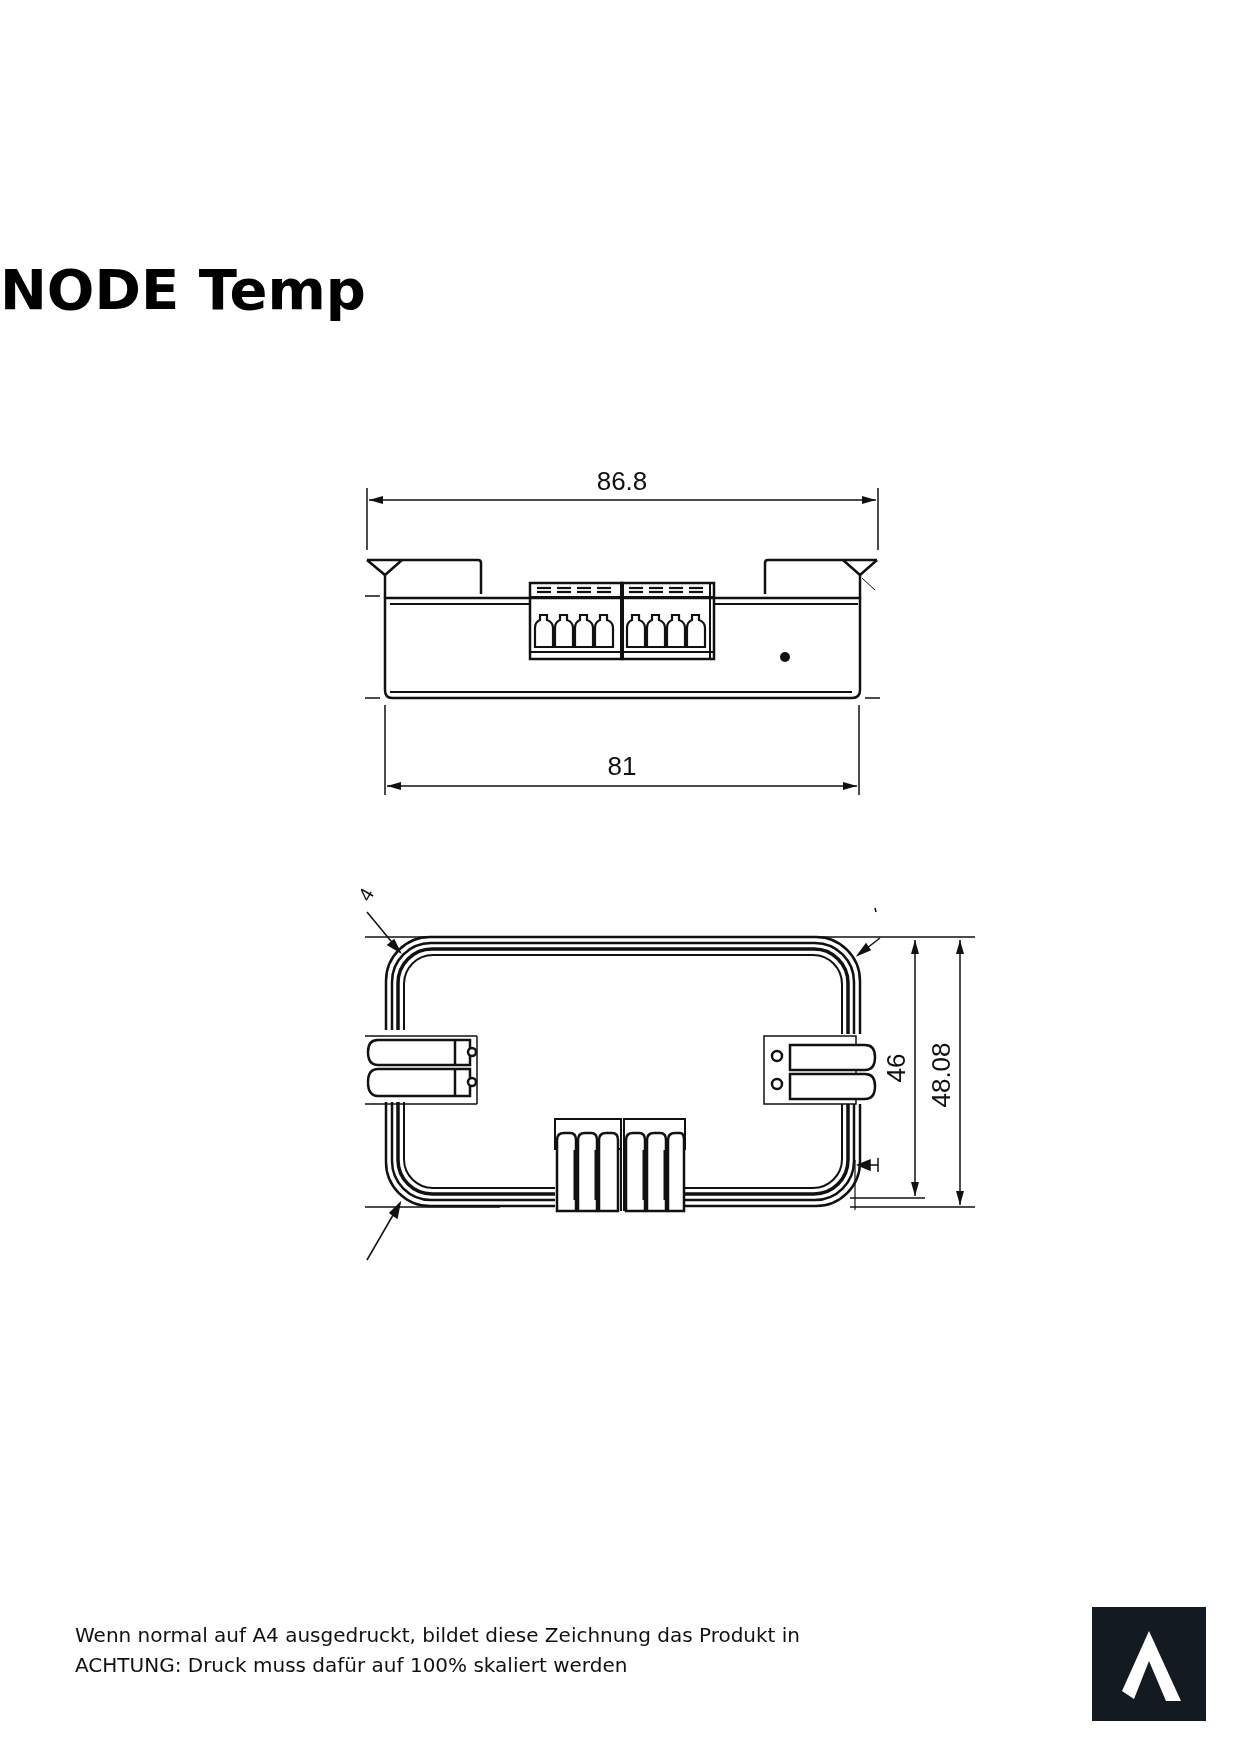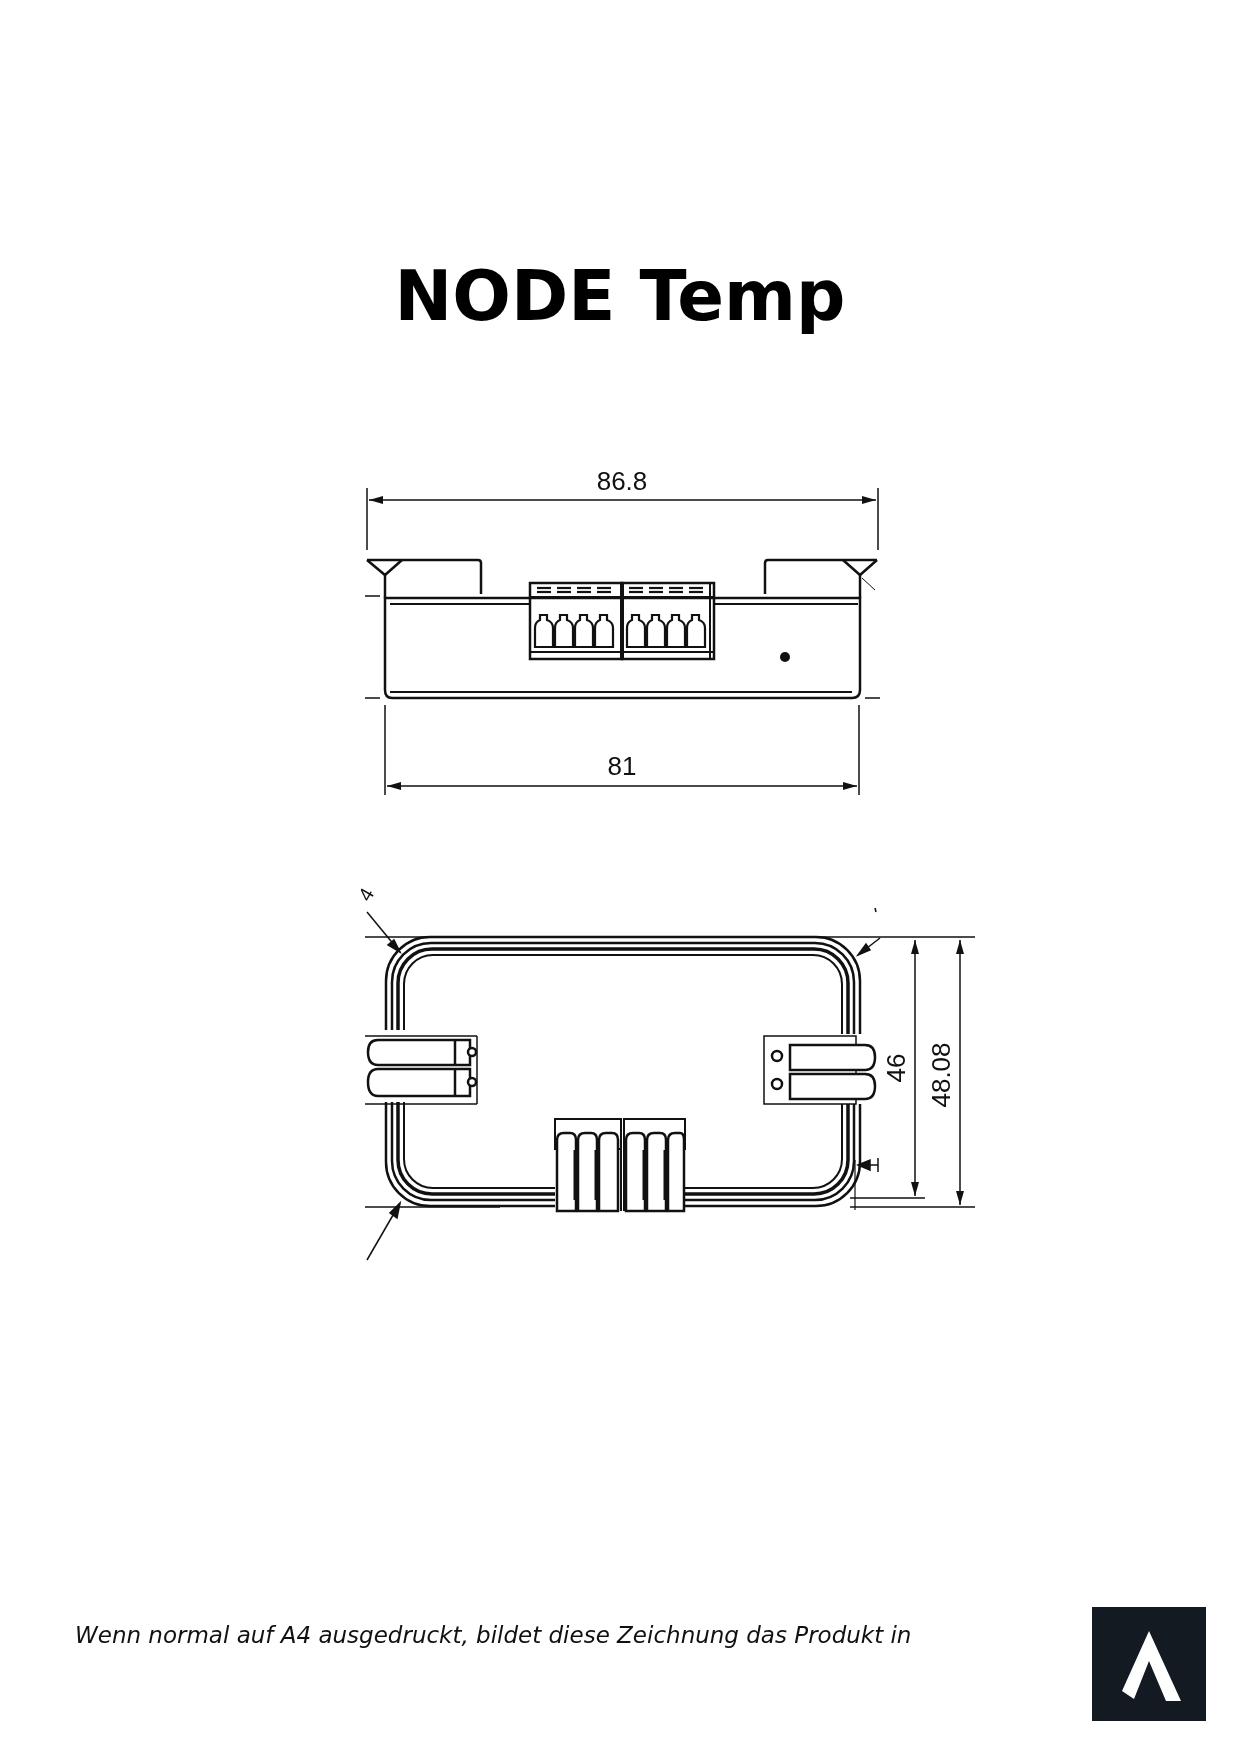--- a/index.html
+++ b/index.html
@@ -1,24 +1,24 @@
 <!DOCTYPE html>
 <html><head>
 <meta charset="utf-8">
 <style>
   html, body { margin: 0; padding: 0; background: #ffffff; }
   body { width: 1240px; height: 1754px; position: relative; overflow: hidden;
          font-family: "Liberation Sans", sans-serif; color: #000; }
-  .title { position: absolute; left: 0; top: 262px; width: 1240px; text-align: center;
-           font-family: "DejaVu Sans", sans-serif; font-weight: bold; font-size: 69px;
+  .title { position: absolute; left: 0; top: 262px; width: 1240px; 
+           font-family: "DejaVu Sans", sans-serif; font-weight: bold; font-size: 56px;
            letter-spacing: 0px; line-height: 1; }
   .drawing { position: absolute; left: 0; top: 0; }
   .dim-text { font-family: "Liberation Sans", sans-serif; font-size: 26px; fill: #111; }
   .footer { position: absolute; left: 75px; top: 1620px; width: 980px;
-            font-family: "DejaVu Sans", sans-serif; font-size: 23px; line-height: 30px; color: #111; font-style: italic; }
+            font-family: "DejaVu Sans", sans-serif; font-size: 20px; line-height: 30px; color: #111; }
   .footer div { white-space: nowrap; }
   .logo { position: absolute; left: 1092px; top: 1607px; width: 114px; height: 114px; background: #141a22; }
 </style>
 </head>
 <body>
 
 <div class="title">NODE Temp</div>
 
 <svg class="drawing" width="1240" height="1400" viewBox="0 0 1240 1400" xmlns="http://www.w3.org/2000/svg">
   <defs>
@@ -174,19 +174,20 @@
 
   <text class="dim-text" x="622" y="490" text-anchor="middle">86.8</text>
   <text class="dim-text" x="622" y="775" text-anchor="middle">81</text>
   <text class="dim-text" transform="translate(905,1068) rotate(-90)" text-anchor="middle">46</text>
   <text class="dim-text" transform="translate(950,1075) rotate(-90)" text-anchor="middle">48.08</text>
   <text class="dim-text" transform="translate(372,898) rotate(-60)" text-anchor="middle" style="font-size:20px">4</text>
 </svg>
 
 <div class="footer">
   <div>Wenn normal auf A4 ausgedruckt, bildet diese Zeichnung das Produkt in</div>
+  <div>ACHTUNG: Druck muss dafür auf 100% skaliert werden</div>
 </div>
 
 <div class="logo">
   <svg width="114" height="114" viewBox="0 0 114 114">
     <path d="M57,24 L89,94 L74,94 L57,54 L42,92 L30,84 Z" fill="#ffffff"></path>
   </svg>
 </div>
 
 </body></html>

